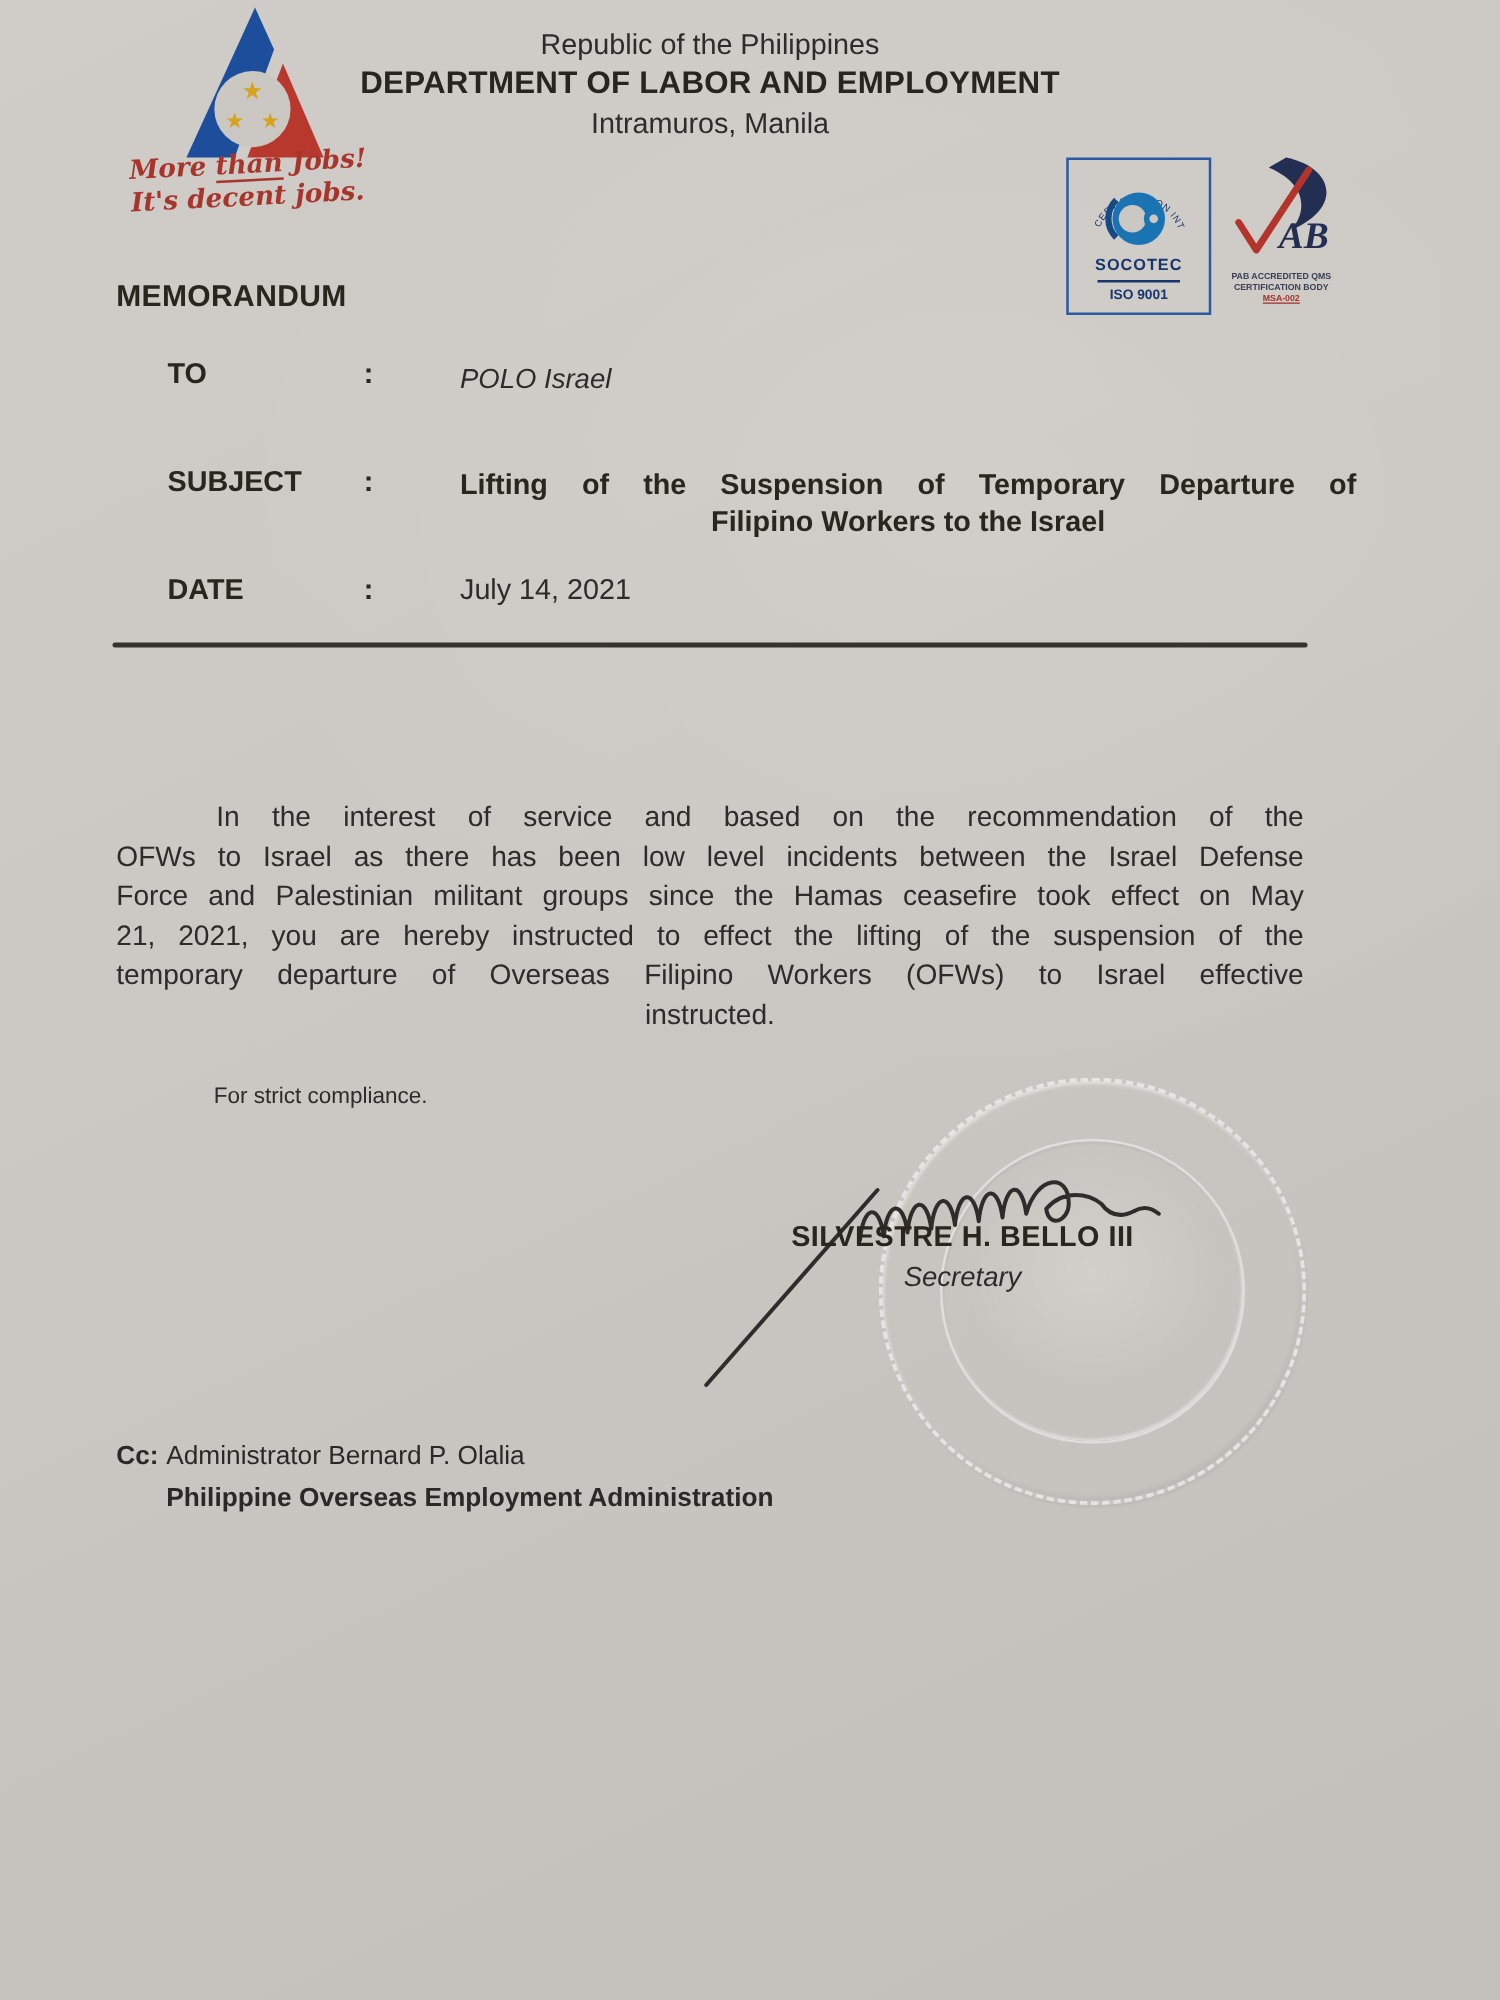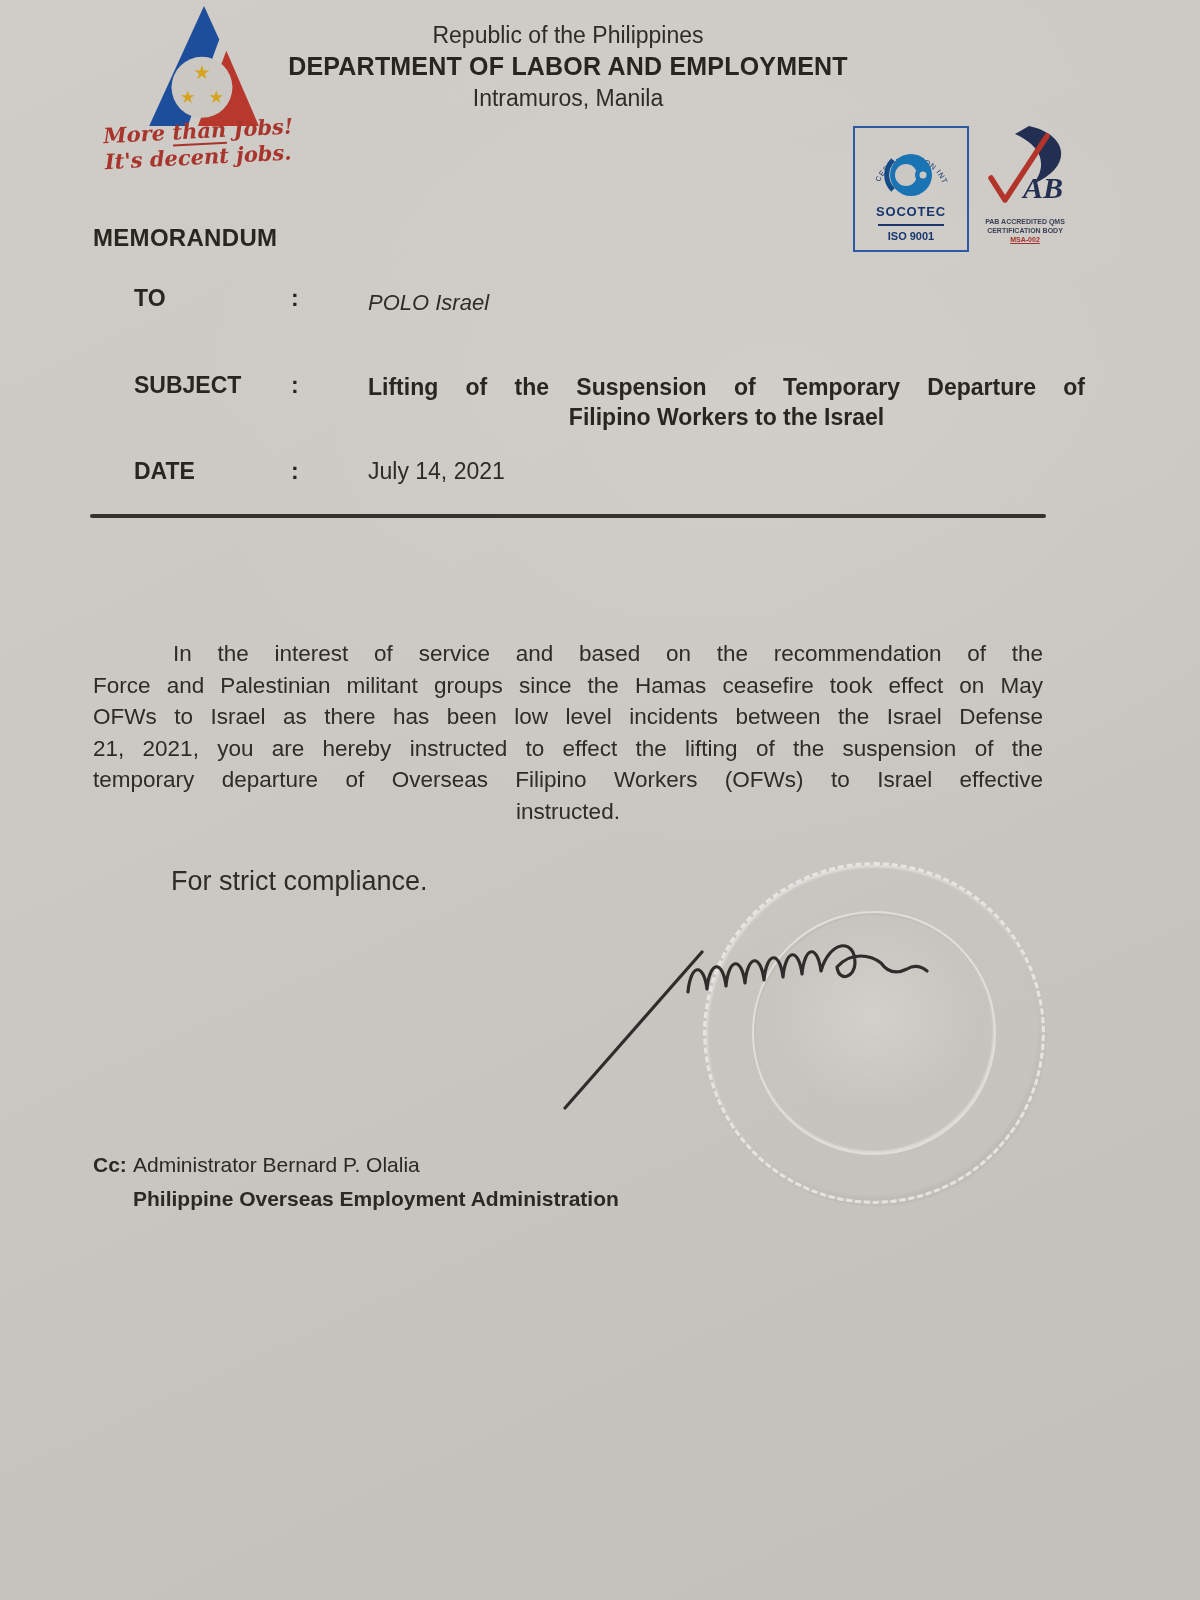--- a/index.html
+++ b/index.html
@@ -47,21 +47,21 @@
   #row-subject .value{font-weight:bold;color:#28261f;line-height:30px;}
   #row-date{top:458px;}
   #rule{left:90px;top:514px;width:956px;height:4px;background:#35332e;border-radius:2px;}
   
   .para{left:93px;width:950px;font-size:22.5px;line-height:31.5px;color:#2e2c28;}
   #p1{top:551px;}
   #p2{top:638px;}
   .jline{text-align:justify;text-align-last:justify;}
   .lline{text-align:center;}
   .indent{text-indent:80px;}
-  #closing{top:866px;left:93px;padding-left:78px;font-size:27px;}
+  #closing{top:866px;left:93px;padding-left:78px;font-size:18px;}
   
   #seal{left:703px;top:862px;width:336px;height:336px;border-radius:50%;
     border:3px dashed rgba(255,255,255,0.55);
     box-shadow:inset 1px 2px 3px rgba(255,255,255,0.5), inset -2px -3px 4px rgba(0,0,0,0.05),
       1px 2px 2px rgba(0,0,0,0.04);
     background:radial-gradient(closest-side at 50% 45%, rgba(255,255,255,0.22), rgba(255,255,255,0) 65%);}
   #seal .inner{position:absolute;left:46px;top:46px;right:46px;bottom:46px;border-radius:50%;
     border:2px solid rgba(255,255,255,0.45);
     box-shadow:inset 1px 2px 2px rgba(0,0,0,0.04), inset -1px -2px 2px rgba(255,255,255,0.4);}
   #sig-block{left:585px;top:976px;width:370px;text-align:center;}
@@ -153,22 +153,22 @@
     <div class="label">DATE</div>
     <div class="colon">:</div>
     <div class="value">July 14, 2021</div>
   </div>
 
   <div id="rule" class="abs"></div>
 
 
   <div id="p2" class="abs para">
     <div class="jline indent">In the interest of service and based on the recommendation of the</div>
+    <div class="jline">OFWs to Israel as there has been low level incidents between the Israel Defense</div>
     <div class="jline">Force and Palestinian militant groups since the Hamas ceasefire took effect on May</div>
-    <div class="jline">OFWs to Israel as there has been low level incidents between the Israel Defense</div>
     <div class="jline">21, 2021, you are hereby instructed to effect the lifting of the suspension of the</div>
     <div class="jline">temporary departure of Overseas Filipino Workers (OFWs) to Israel effective</div>
     <div class="lline">instructed.</div>
   </div>
 
   <div id="closing" class="abs">For strict compliance.</div>
 
   <div id="seal" class="abs">
     <div class="inner"></div>
   </div>
@@ -178,19 +178,23 @@
       <path d="M23,180 L160,24"></path>
       <path d="M146,64
                a10,30 0 0 1 19,-3 a10,30 0 0 1 19,-3 a10,30 0 0 1 19,-3
                a10,30 0 0 1 19,-3 a10,30 0 0 1 19,-3 a10,30 0 0 1 19,-3
                a10,30 0 0 1 19,-3
                c8,-30 34,-34 34,-8 c0,14 -16,20 -18,4
                c14,-16 34,-12 44,-4 q10,14 26,6 q10,-6 20,2"></path>
     </g>
   </svg>
 
+  <div id="sig-block" class="abs">
+    <div class="name">SILVESTRE H. BELLO III</div>
+    <div class="title">Secretary</div>
+  </div>
 
   <div id="cc" class="abs">
     <div><span class="cc-label">Cc:</span><span>Administrator Bernard P. Olalia</span></div>
     <div class="cc2">Philippine Overseas Employment Administration</div>
   </div>
 
 </div>
 
 </body></html>

